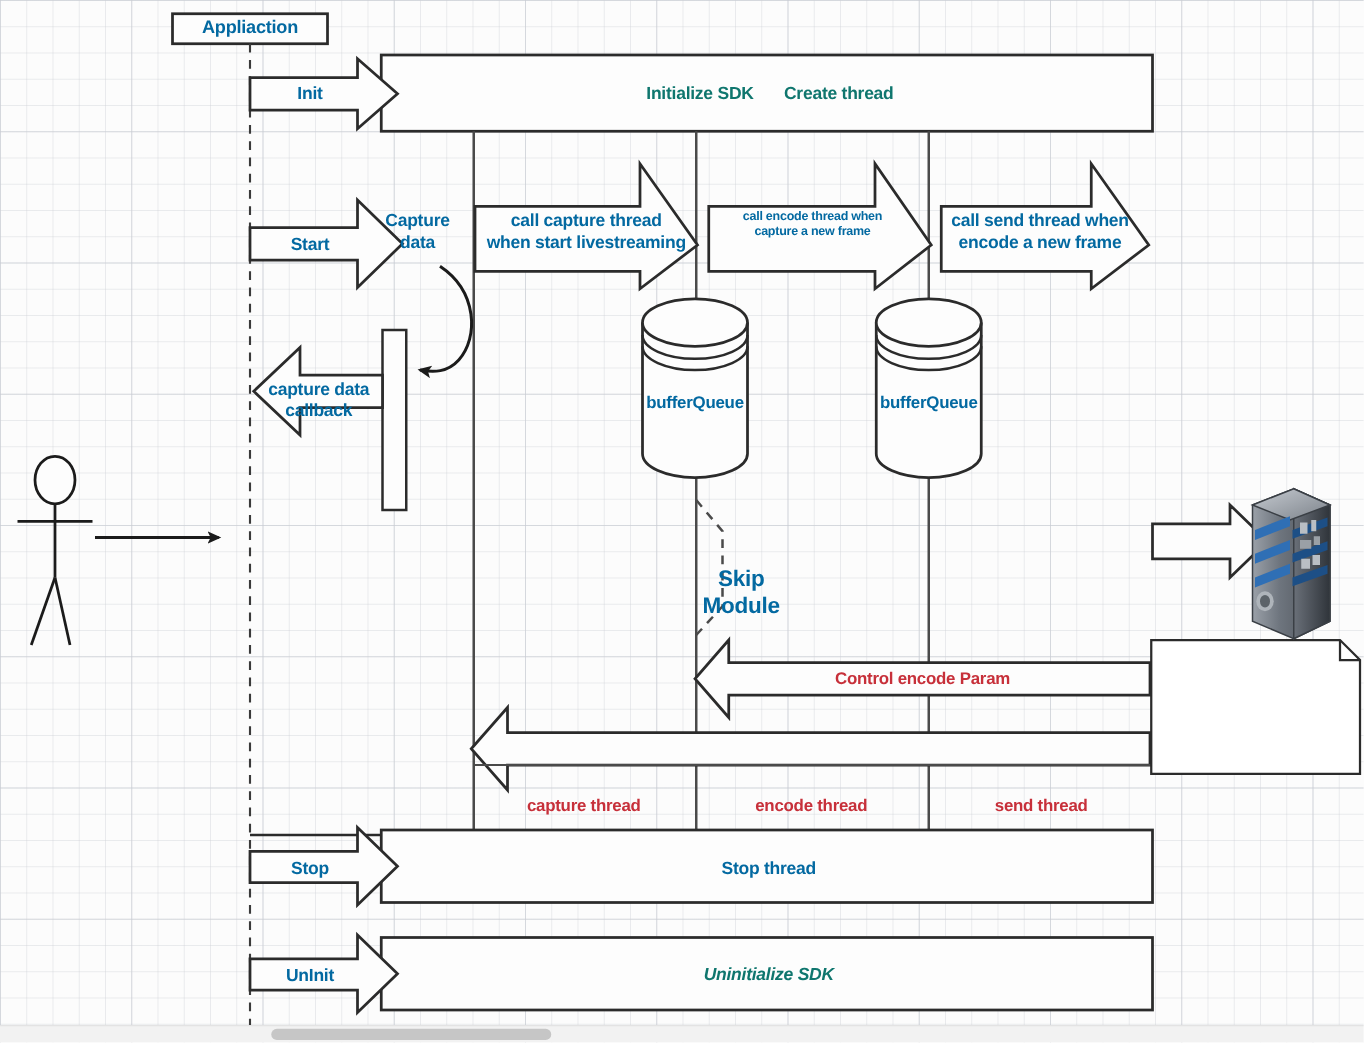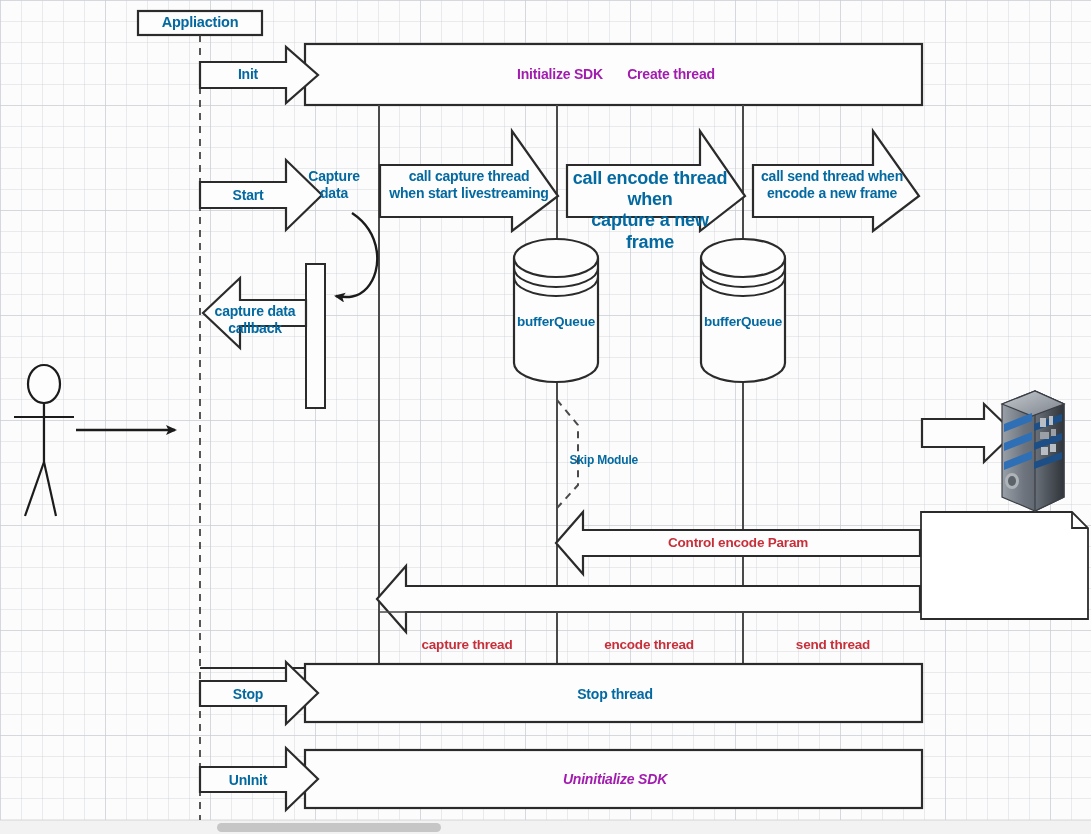--- a/index.html
+++ b/index.html
@@ -25,21 +25,21 @@
   #svgroot{position:absolute;left:0;top:0;}
   .lbl{
     position:absolute;
     font-weight:bold;
     color:#0369a1;
     text-align:center;
     line-height:1.18;
     white-space:pre-line;
     letter-spacing:-.2px;
   }
-  .blue{color:#a21caf;}
+  .blue{color:#0f766e;}
   .red{color:#c7303a;}
   .scrollbar{
     position:absolute;left:0;bottom:0;width:1091px;height:13px;
     background:#f2f2f2;border-top:1px solid #e3e3e3;
   }
   .scrollthumb{
     position:absolute;left:217px;bottom:2px;width:224px;height:9px;
     background:#c6c6c6;border-radius:5px;
   }
 </style>
@@ -172,32 +172,32 @@
   <div class="lbl blue" style="left:495px;top:66px;width:130px;font-size:14px;">Initialize SDK</div>
   <div class="lbl blue" style="left:615px;top:66px;width:112px;font-size:14px;">Create thread</div>
 
   <div class="lbl" style="left:206px;top:187px;width:84px;font-size:14px;">Start</div>
 
   <div class="lbl" style="left:300px;top:168px;width:68px;font-size:14px;">Capture
 data</div>
 
   <div class="lbl" style="left:383px;top:168px;width:172px;font-size:14px;">call capture thread
 when start livestreaming</div>
-  <div class="lbl" style="left:568px;top:168px;width:164px;font-size:18px;text-align:center;">call encode thread when
+  <div class="lbl" style="left:568px;top:168px;width:164px;font-size:10px;text-align:center;">call encode thread when
 capture a new frame</div>
   <div class="lbl" style="left:753px;top:168px;width:158px;font-size:14px;">call send thread when
 encode a new frame</div>
 
   <div class="lbl" style="left:198px;top:303px;width:114px;font-size:14px;">capture data
 callback</div>
 
   <div class="lbl" style="left:506px;top:314px;width:100px;font-size:13.5px;">bufferQueue</div>
   <div class="lbl" style="left:693px;top:314px;width:100px;font-size:13.5px;">bufferQueue</div>
 
-  <div class="lbl" style="left:548px;top:453px;width:90px;font-size:12px;text-align:right;">Skip Module</div>
+  <div class="lbl" style="left:548px;top:453px;width:90px;font-size:18px;text-align:center;">Skip Module</div>
 
   <div class="lbl red" style="left:600px;top:535px;width:276px;font-size:13.5px;">Control encode Param</div>
 
   <div class="lbl red" style="left:408px;top:637px;width:118px;font-size:13.5px;">capture thread</div>
   <div class="lbl red" style="left:592px;top:637px;width:114px;font-size:13.5px;">encode thread</div>
   <div class="lbl red" style="left:778px;top:637px;width:110px;font-size:13.5px;">send thread</div>
 
 
   <div class="lbl" style="left:206px;top:686px;width:84px;font-size:14px;">Stop</div>
   <div class="lbl" style="left:540px;top:686px;width:150px;font-size:14px;">Stop thread</div>

